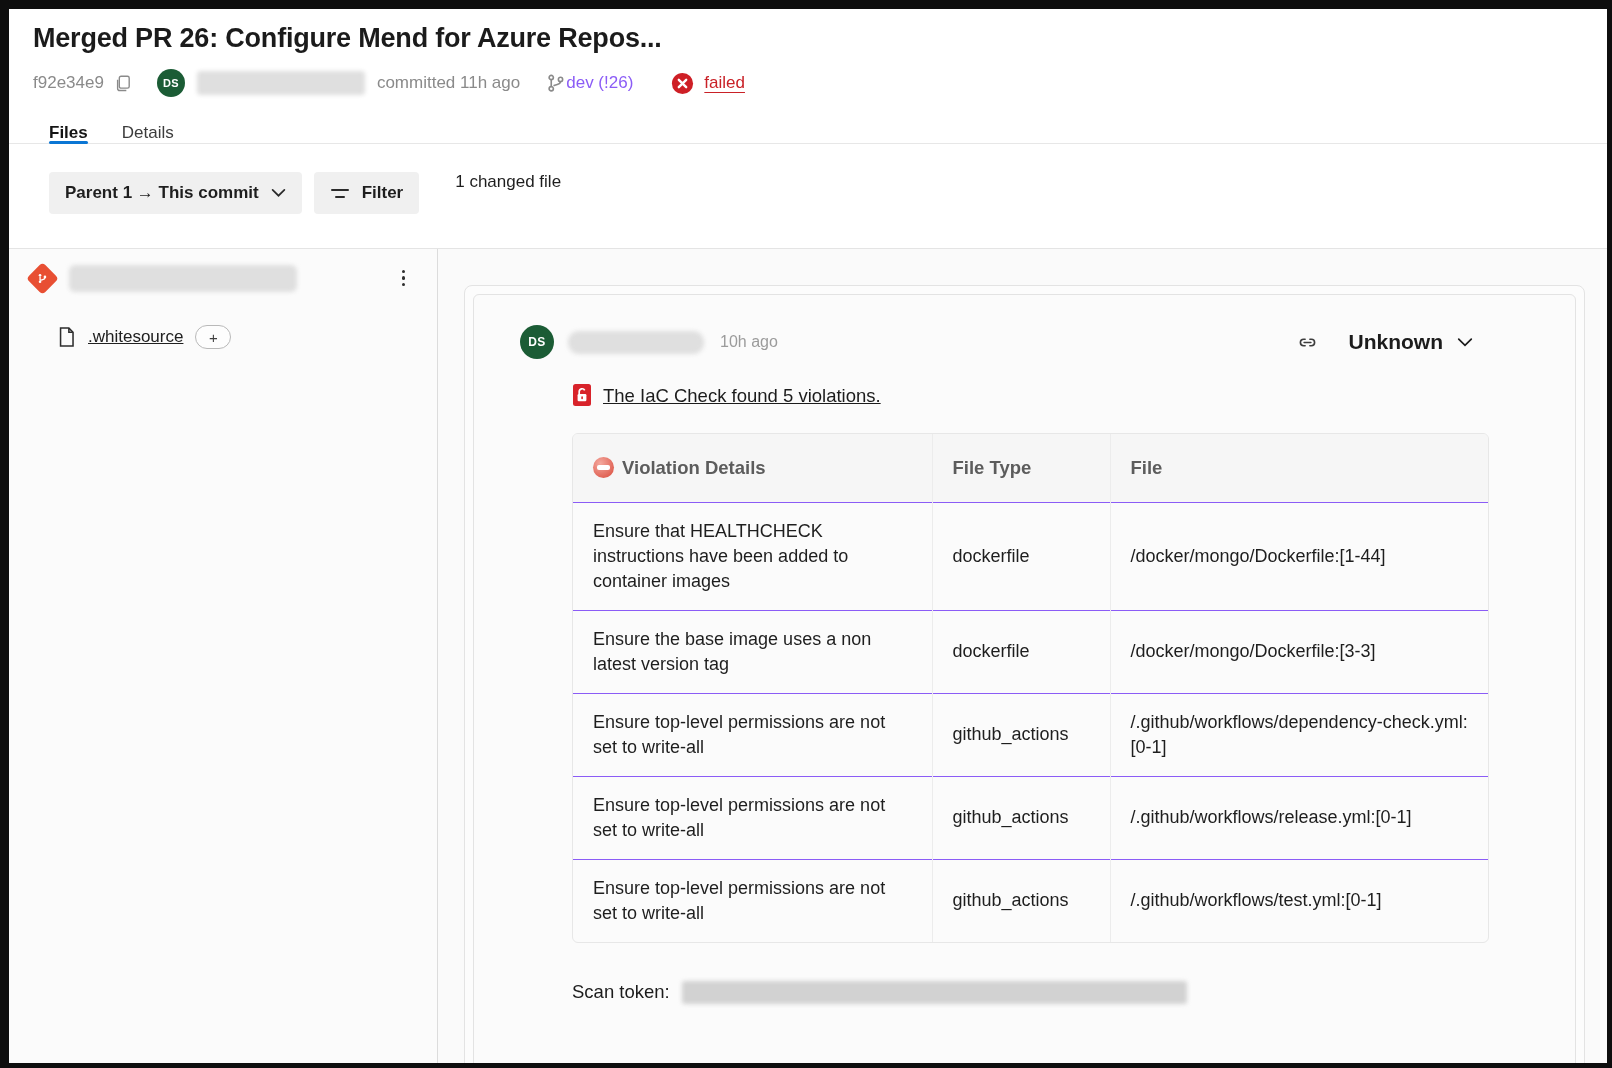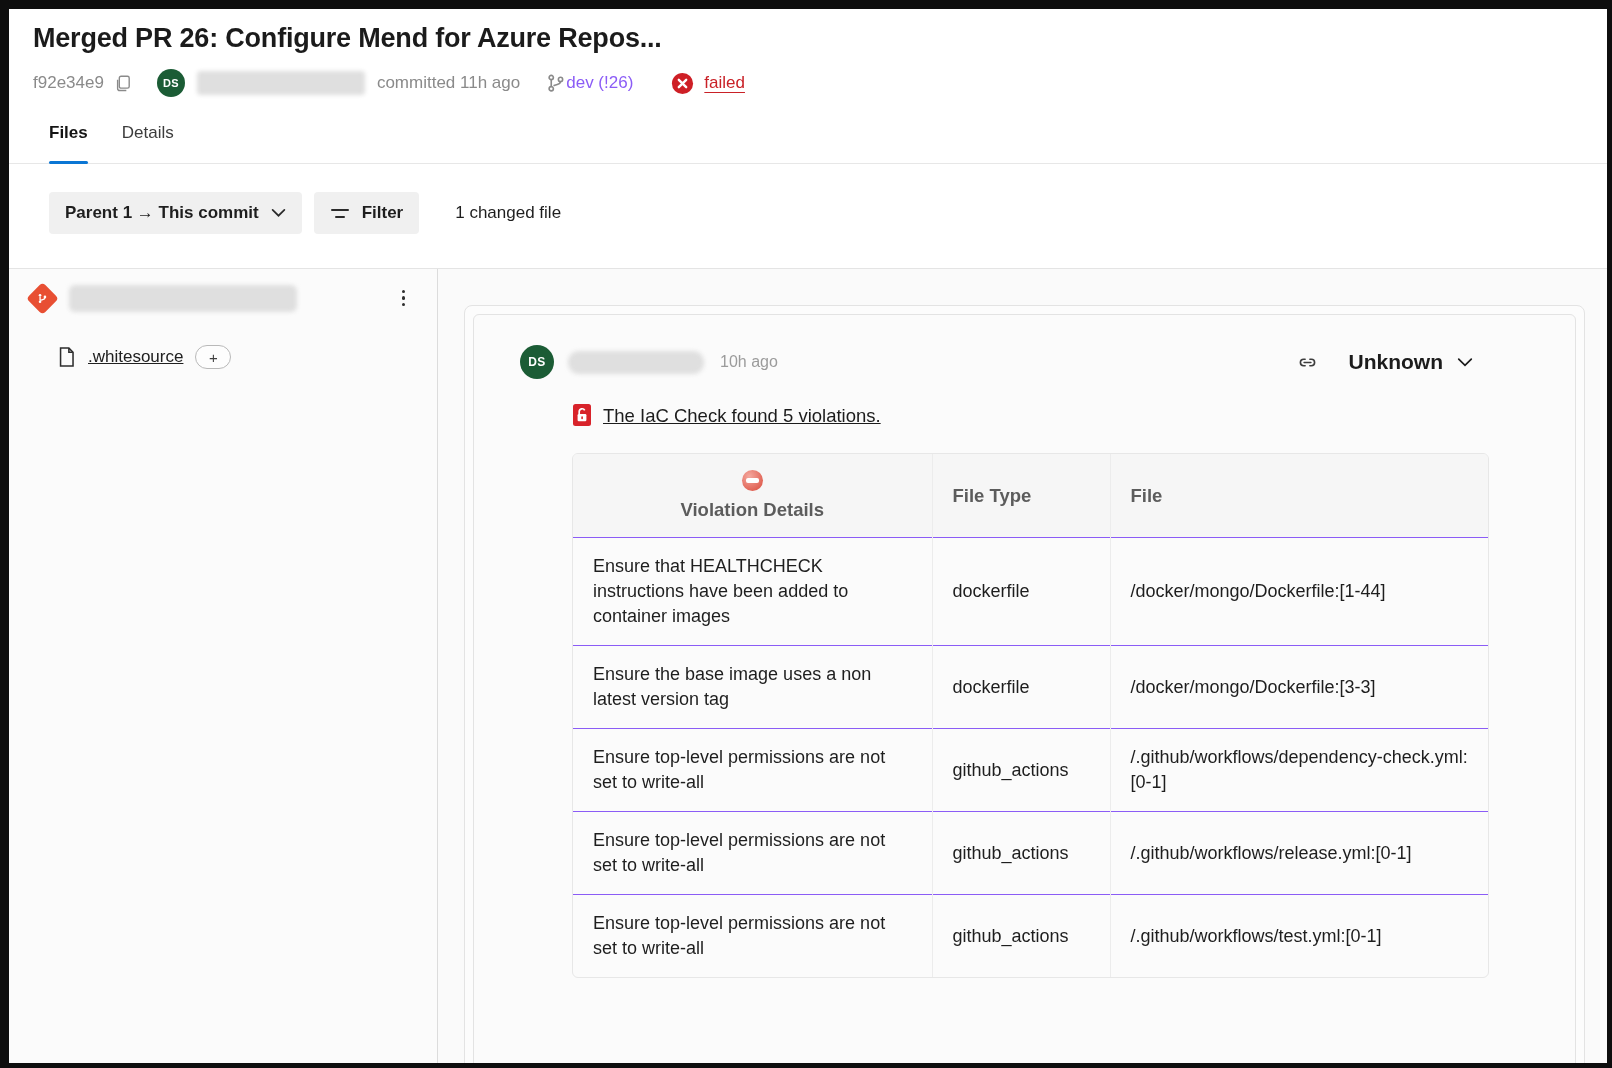--- a/index.html
+++ b/index.html
@@ -31,26 +31,26 @@
   .redact { background: #dfdfdf; border-radius: 4px; filter: blur(2px); }
   .redact-name-header { width: 168px; height: 24px; margin-left: 12px; }
   .committed-text { margin-left: 12px; color:#8a8a8a; }
   .branch-group { display:flex; align-items:center; margin-left: 26px; }
   .branch-link { color: #8b5cf6; text-decoration: none; margin-left: 0; }
   .status-group { display:flex; align-items:center; margin-left: 38px; }
   .failed-link { color: #c92127; text-decoration: underline; text-underline-offset: 4px; margin-left: 10px; text-align: center; }
 
   
   .tabs { display:flex; gap: 34px; padding: 26px 0 0 40px; border-bottom: 1px solid #e7e7e7; }
-  .tab { font-size: 17px; color: #3c3c3c; padding-bottom: 20px; position: relative; cursor: pointer; }
+  .tab { font-size: 17px; color: #3c3c3c; position: relative; cursor: pointer; }
   .tab.active { color: #141414; font-weight: 700; }
   .tab.active::after { content:""; position:absolute; left:0; right:0; bottom:-1px; height:3px; background:#0b76d4; border-radius: 2px; }
 
   
-  .toolbar { display:flex; align-items:center; padding: 28px 40px 34px 40px; gap: 12px; background:#fff; }
+  .toolbar { display:flex; padding: 28px 40px 34px 40px; gap: 12px; background:#fff; }
   .tool-btn { display:flex; align-items:center; gap: 12px; background:#f0f0f0; border:none; border-radius: 4px;
               padding: 11px 16px; font-size: 17px; font-weight: 600; color:#1e1e1e; cursor:pointer;
               font-family: inherit; }
   .filter-icon { display:flex; flex-direction:column; gap:5px; align-items:center; width:20px; }
   .filter-icon .l1 { width: 18px; height: 2px; background:#2b2b2b; border-radius:1px; }
   .filter-icon .l2 { width: 10px; height: 2px; background:#2b2b2b; border-radius:1px; }
   .changed-files { font-size: 17px; color: #1e1e1e; margin-left: 24px; }
 
   
   .content { flex: 1; display: flex; border-top: 1px solid #e4e4e4; background: #fafafa; min-height: 0; }
@@ -89,21 +89,21 @@
   .msg-text { font-size: 18.5px; color:#1c1c1c;text-decoration:underline; }
 
   .violations { margin: 26px 0 0 52px; width: 917px; border: 1px solid #e7e7e7; border-radius: 6px; overflow:hidden; }
   table { border-collapse: collapse; width: 100%; table-layout: fixed; }
   th, td { text-align: left; vertical-align: middle; font-size: 18px; padding: 16px 20px; }
   th { color: #5c5c5c; font-weight: 700; background: #f6f6f6; height: 68px; font-size: 18.5px; }
   td { color: #1e1e1e; line-height: 25px; }
   col.c1 { width: 359px; } col.c2 { width: 178px; } col.c3 { width: 380px; }
   tbody tr { border-top: 1px solid #8b5cf6; }
   th + th, td + td { border-left: 1px solid #ececec; }
-  .th-flex { display:flex; align-items:center; gap: 8px; flex-direction: column; }
+  .th-flex { display:flex; align-items:flex-start; gap: 8px; }
   .no-entry { width: 21px; height: 21px; border-radius: 50%; flex-shrink:0;
               background: radial-gradient(circle at 35% 30%, #f4a89e, #e06153 75%);
               display:flex; align-items:center; justify-content:center; }
   .no-entry i { display:block; width: 13px; height: 4.5px; background:#fff; border-radius: 2px; }
 
   .scan-row { display:flex; align-items:center; margin: 38px 0 0 52px; }
   .scan-label { font-size: 18.5px; color:#1c1c1c; }
   .redact-token { width: 505px; height: 23px; margin-left: 12px; background:#d2d2d2; border-radius: 3px; }
 
   svg { display:block; }
@@ -302,19 +302,23 @@
                   </tr>
                   <tr>
                     <td>Ensure top-level permissions are not set to write-all</td>
                     <td>github_actions</td>
                     <td>/.github/workflows/test.yml:[0-1]</td>
                   </tr>
                 </tbody>
             </table>
           </div>
 
+          <div class="scan-row">
+            <span class="scan-label">Scan token:</span>
+            <span class="redact redact-token"></span>
+          </div>
 
         </div>
       </div>
     </div>
 
   </div>
 </div>
 
 </body></html>

